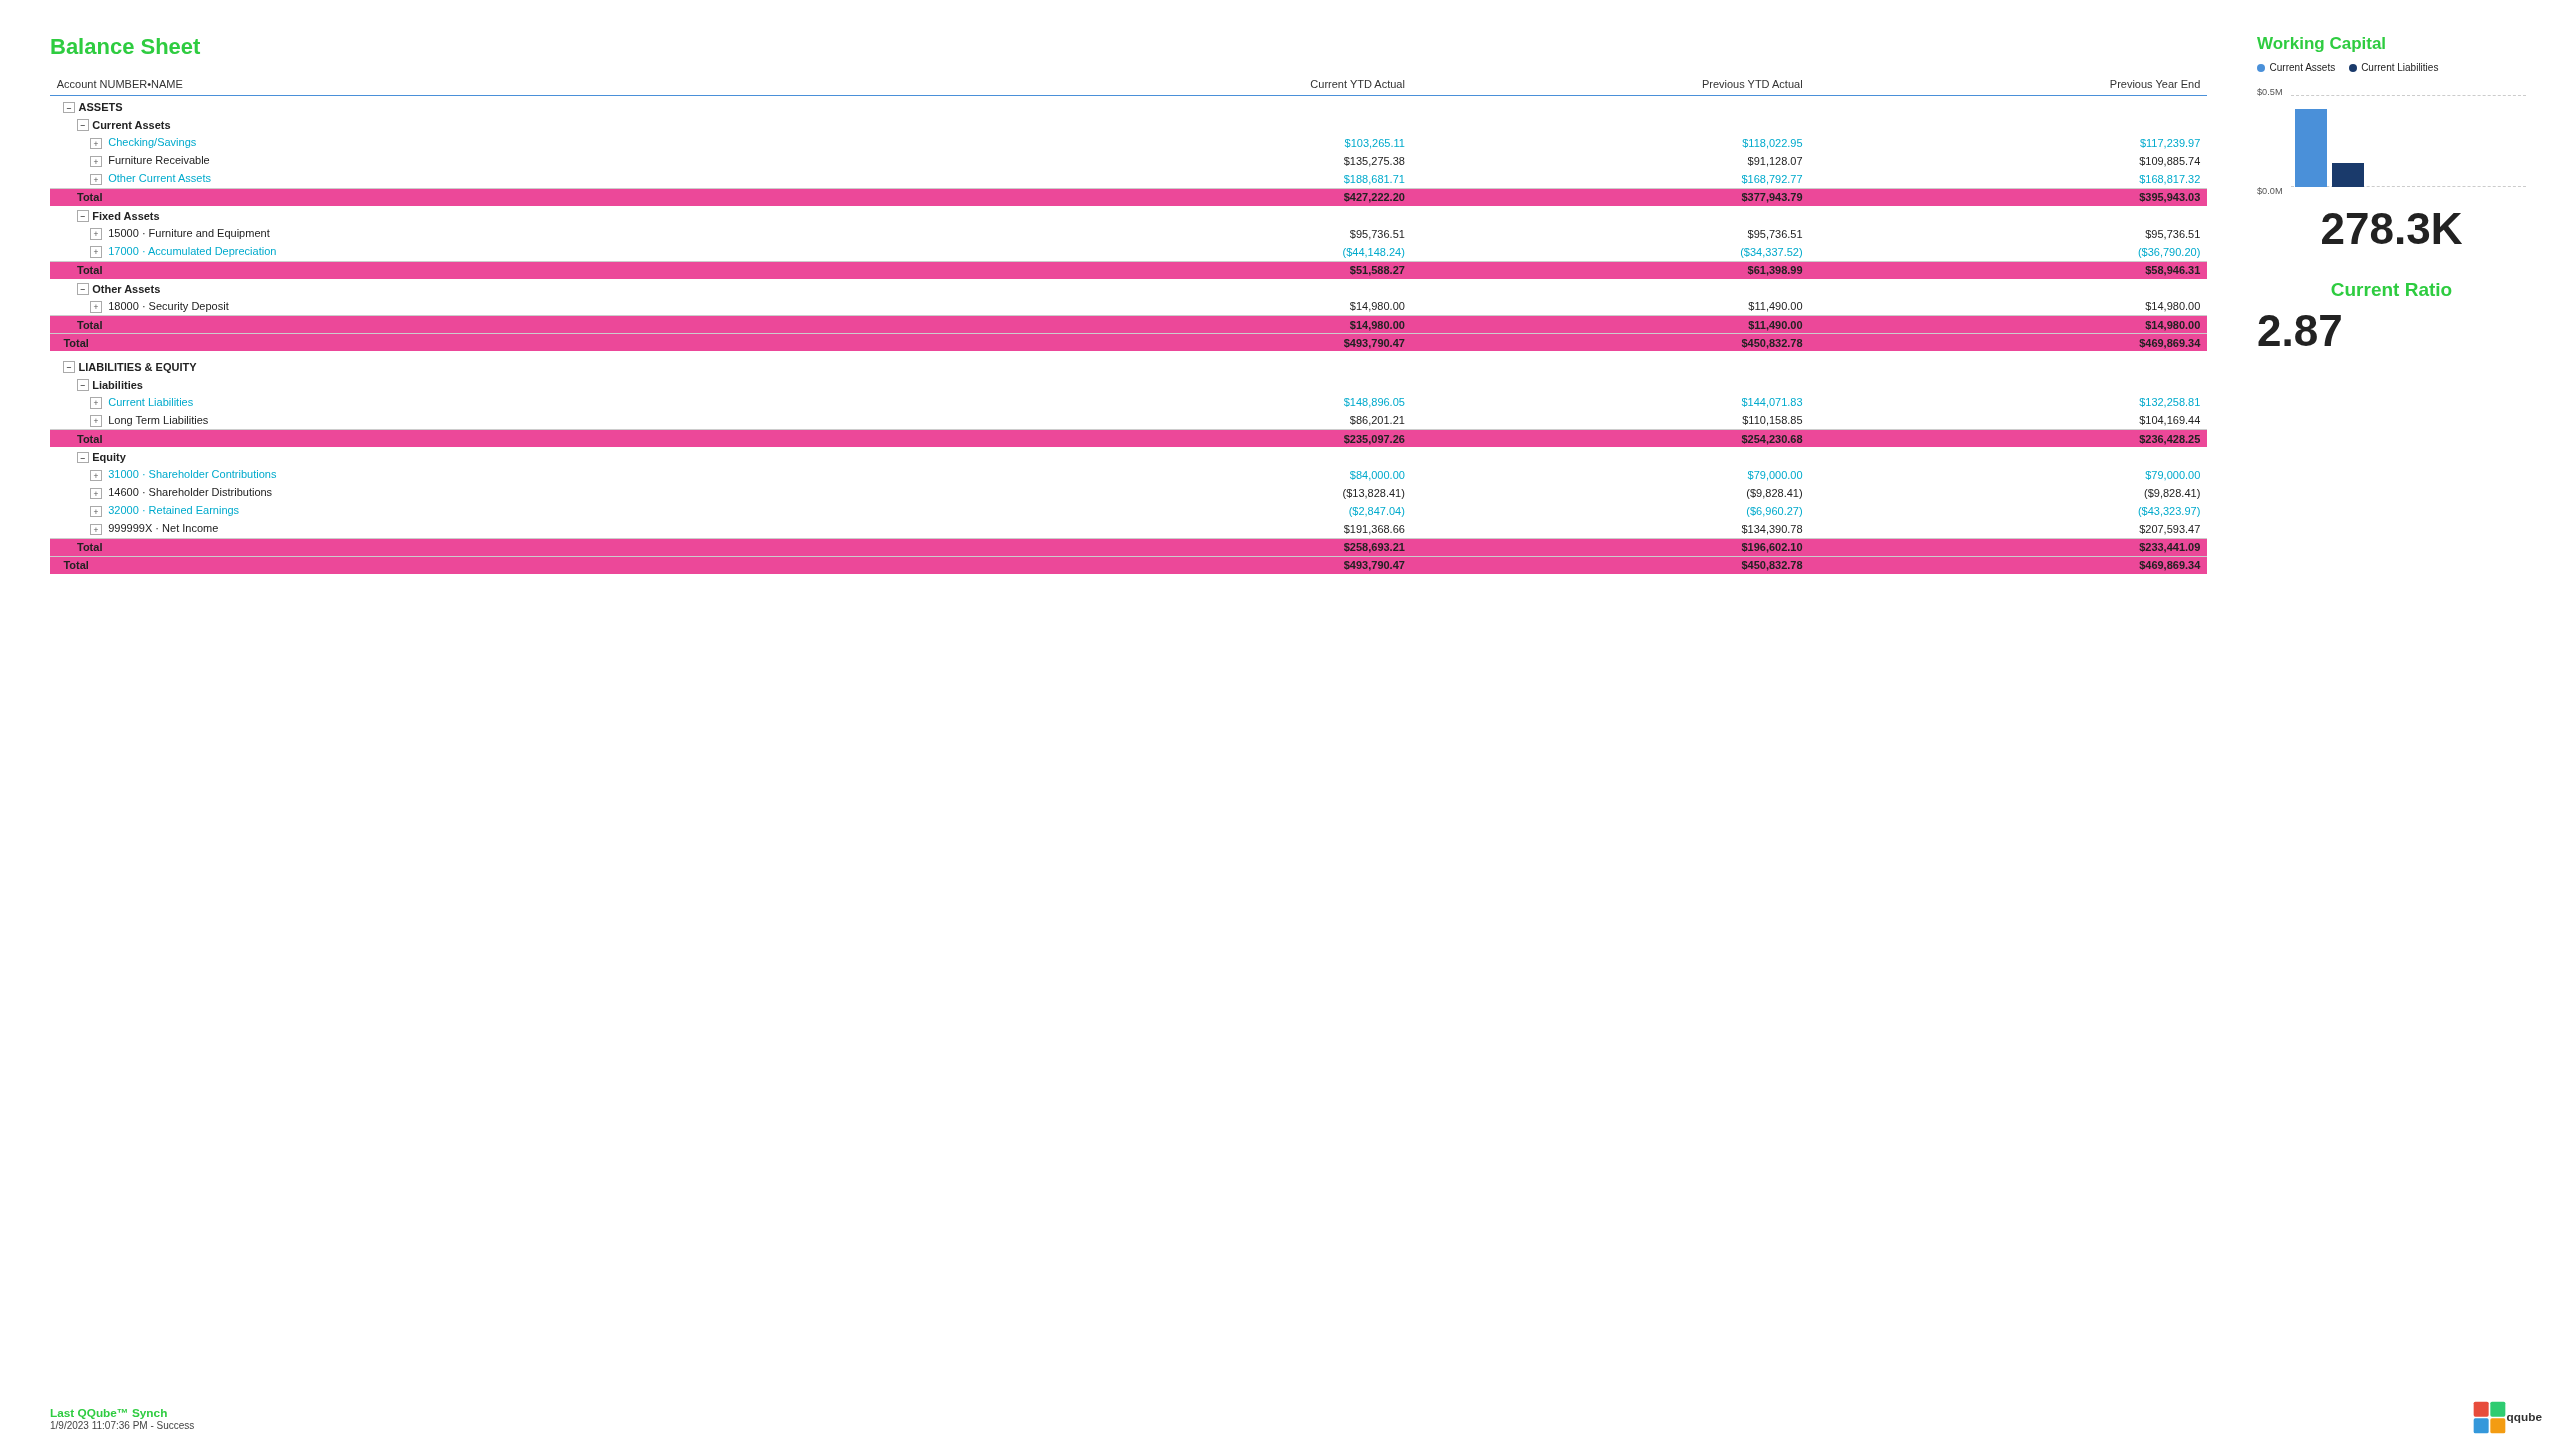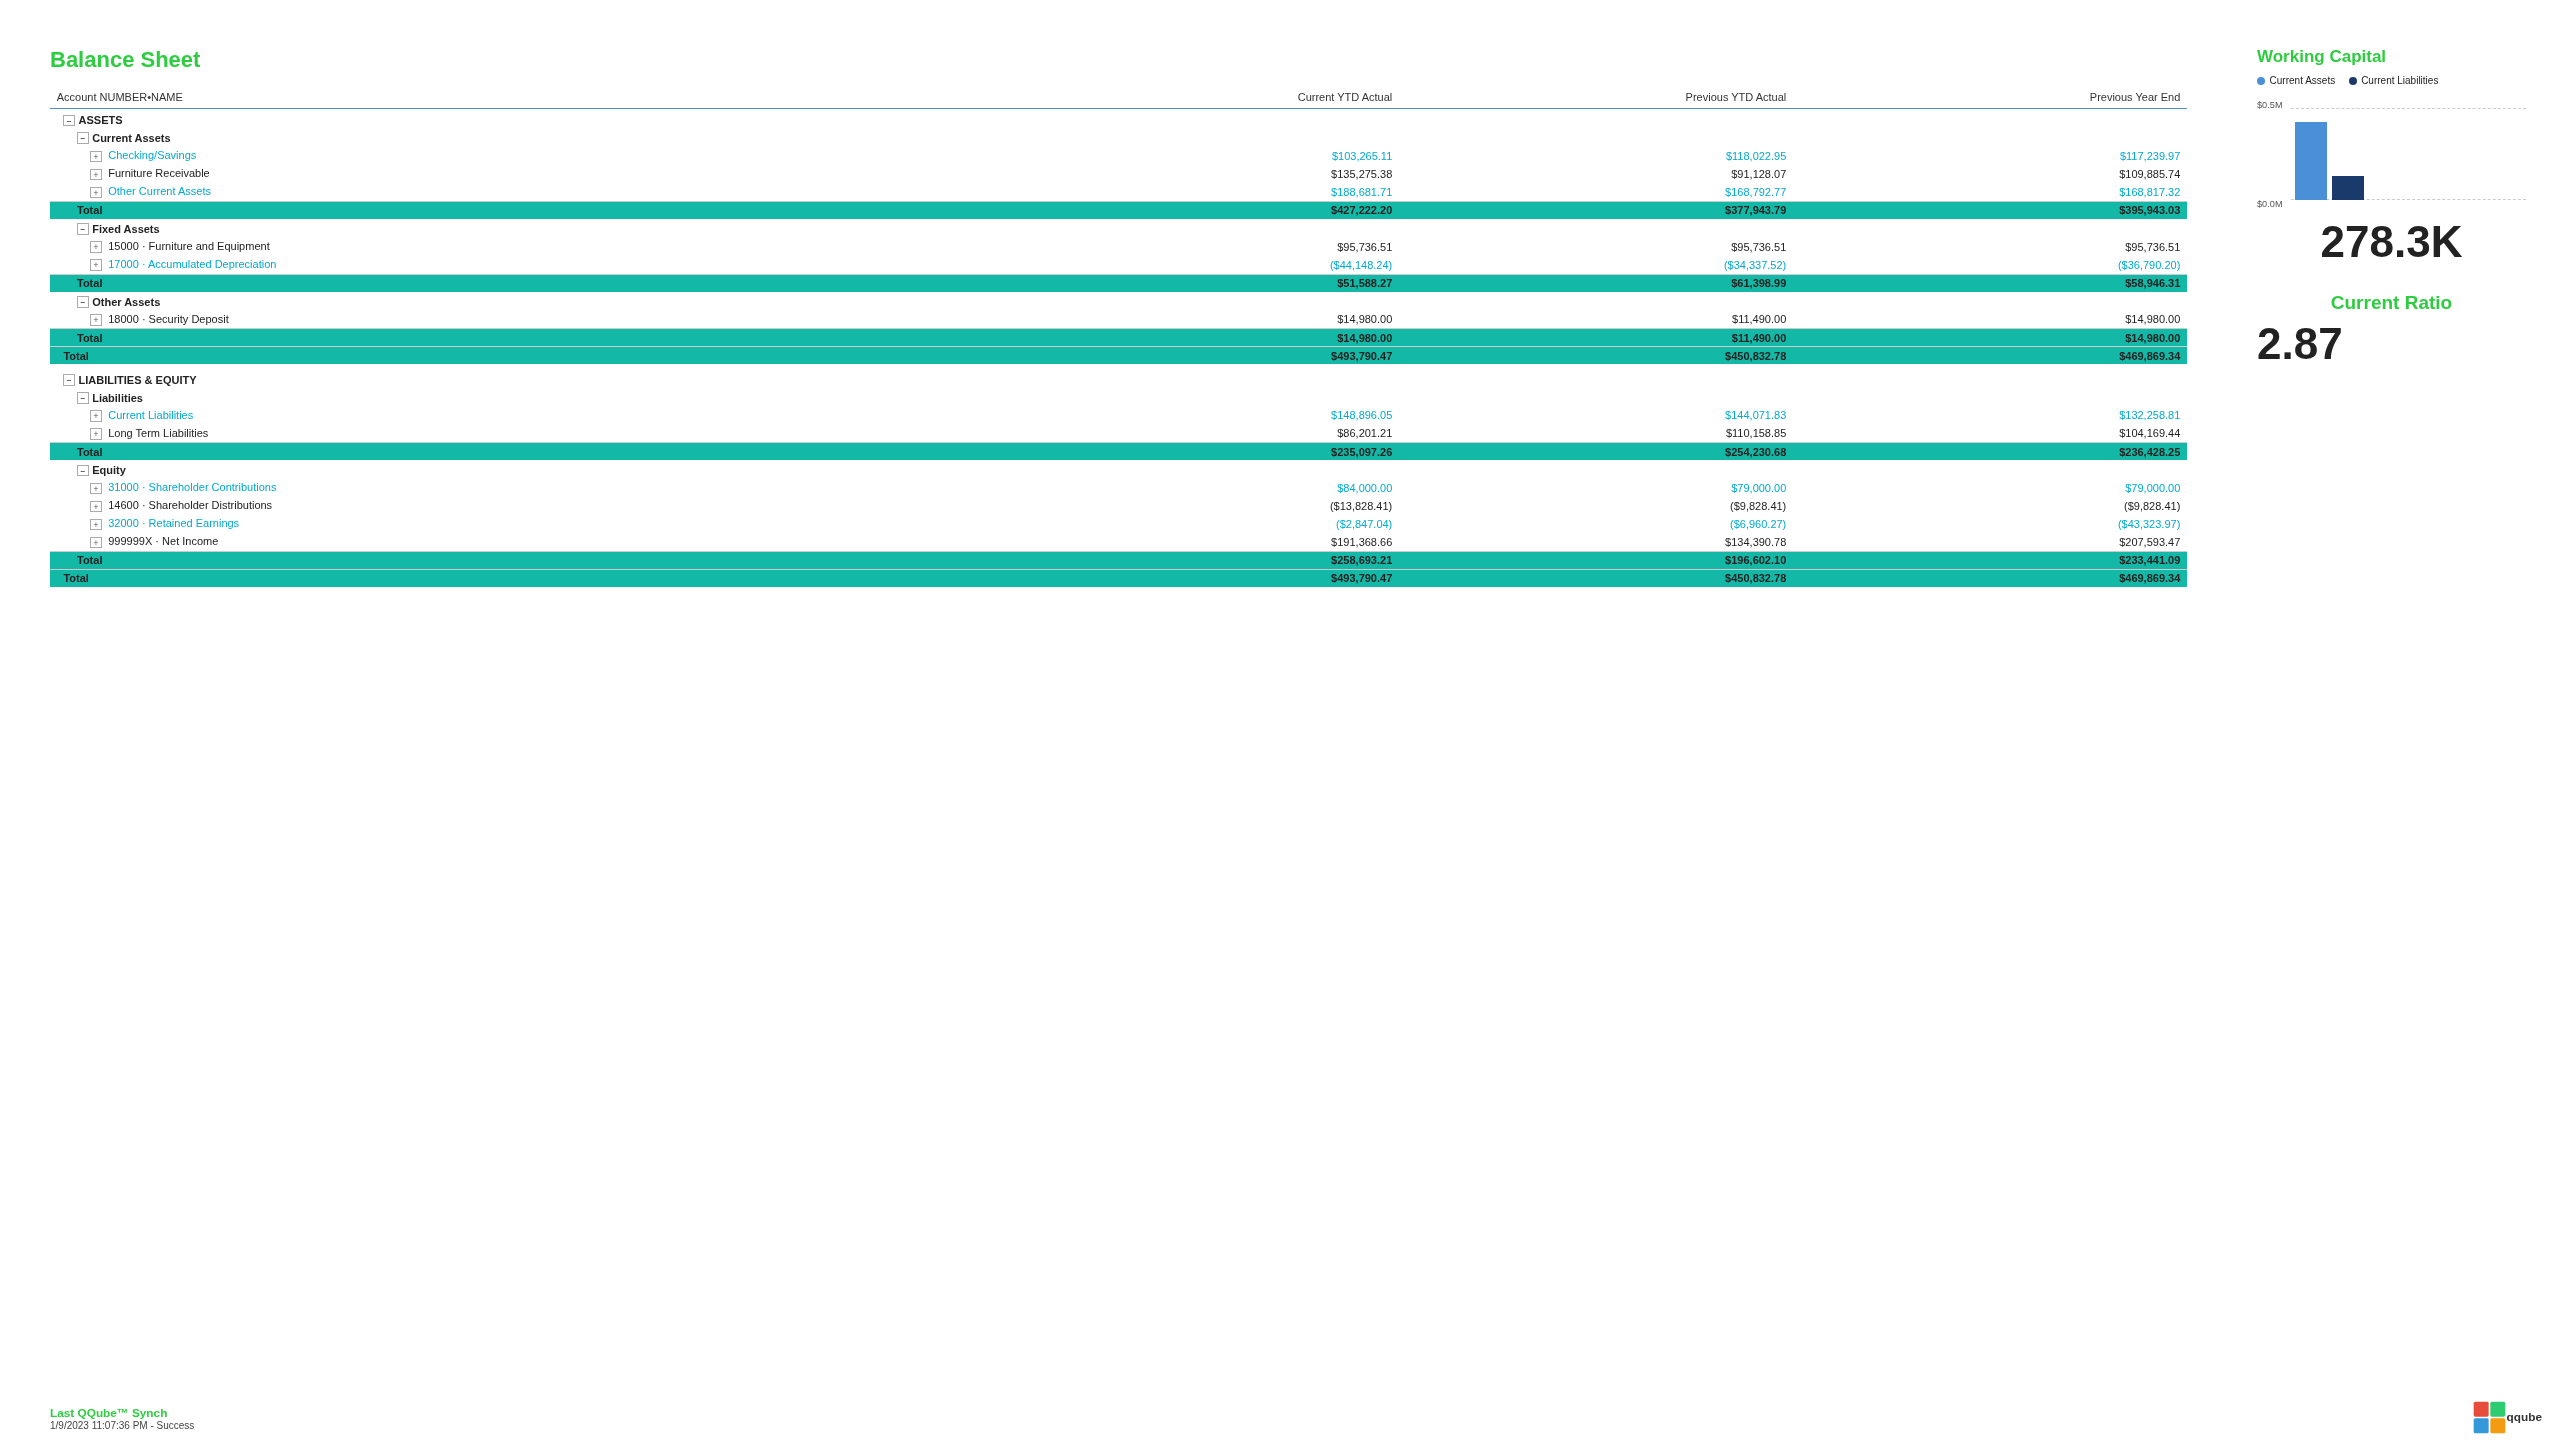--- a/index.html
+++ b/index.html
@@ -4,23 +4,23 @@
   <style>
     * { box-sizing: border-box; margin: 0; padding: 0; }
     body {
       font-family: -apple-system, BlinkMacSystemFont, 'Segoe UI', Arial, sans-serif;
       background: #fff;
       color: #222;
       font-size: 11px;
     }
     .page-container {
       display: flex;
-      padding: 47px 50px;
+      padding: 34px 50px;
       min-height: 100vh;
-      gap: 70px;
+      gap: 50px;
     }
     .left-panel {
       flex: 1;
       min-width: 0;
     }
     .right-panel {
       width: 269px;
       flex-shrink: 0;
     }
     .page-title {
@@ -83,21 +83,21 @@
       flex-shrink: 0;
       vertical-align: middle;
       color: #555;
     }
     .collapse-btn {
       display: inline-flex;
       align-items: center;
     }
     .cyan-val { color: #00aacc; }
     tr.shaded {
-      background: #14b8a6;
+      background: #ec4899;
     }
 
     
     .working-capital-title {
       color: #2ecc40;
       font-size: 17px;
       font-weight: 700;
       margin-bottom: 8.4px;
     }
     .legend {

